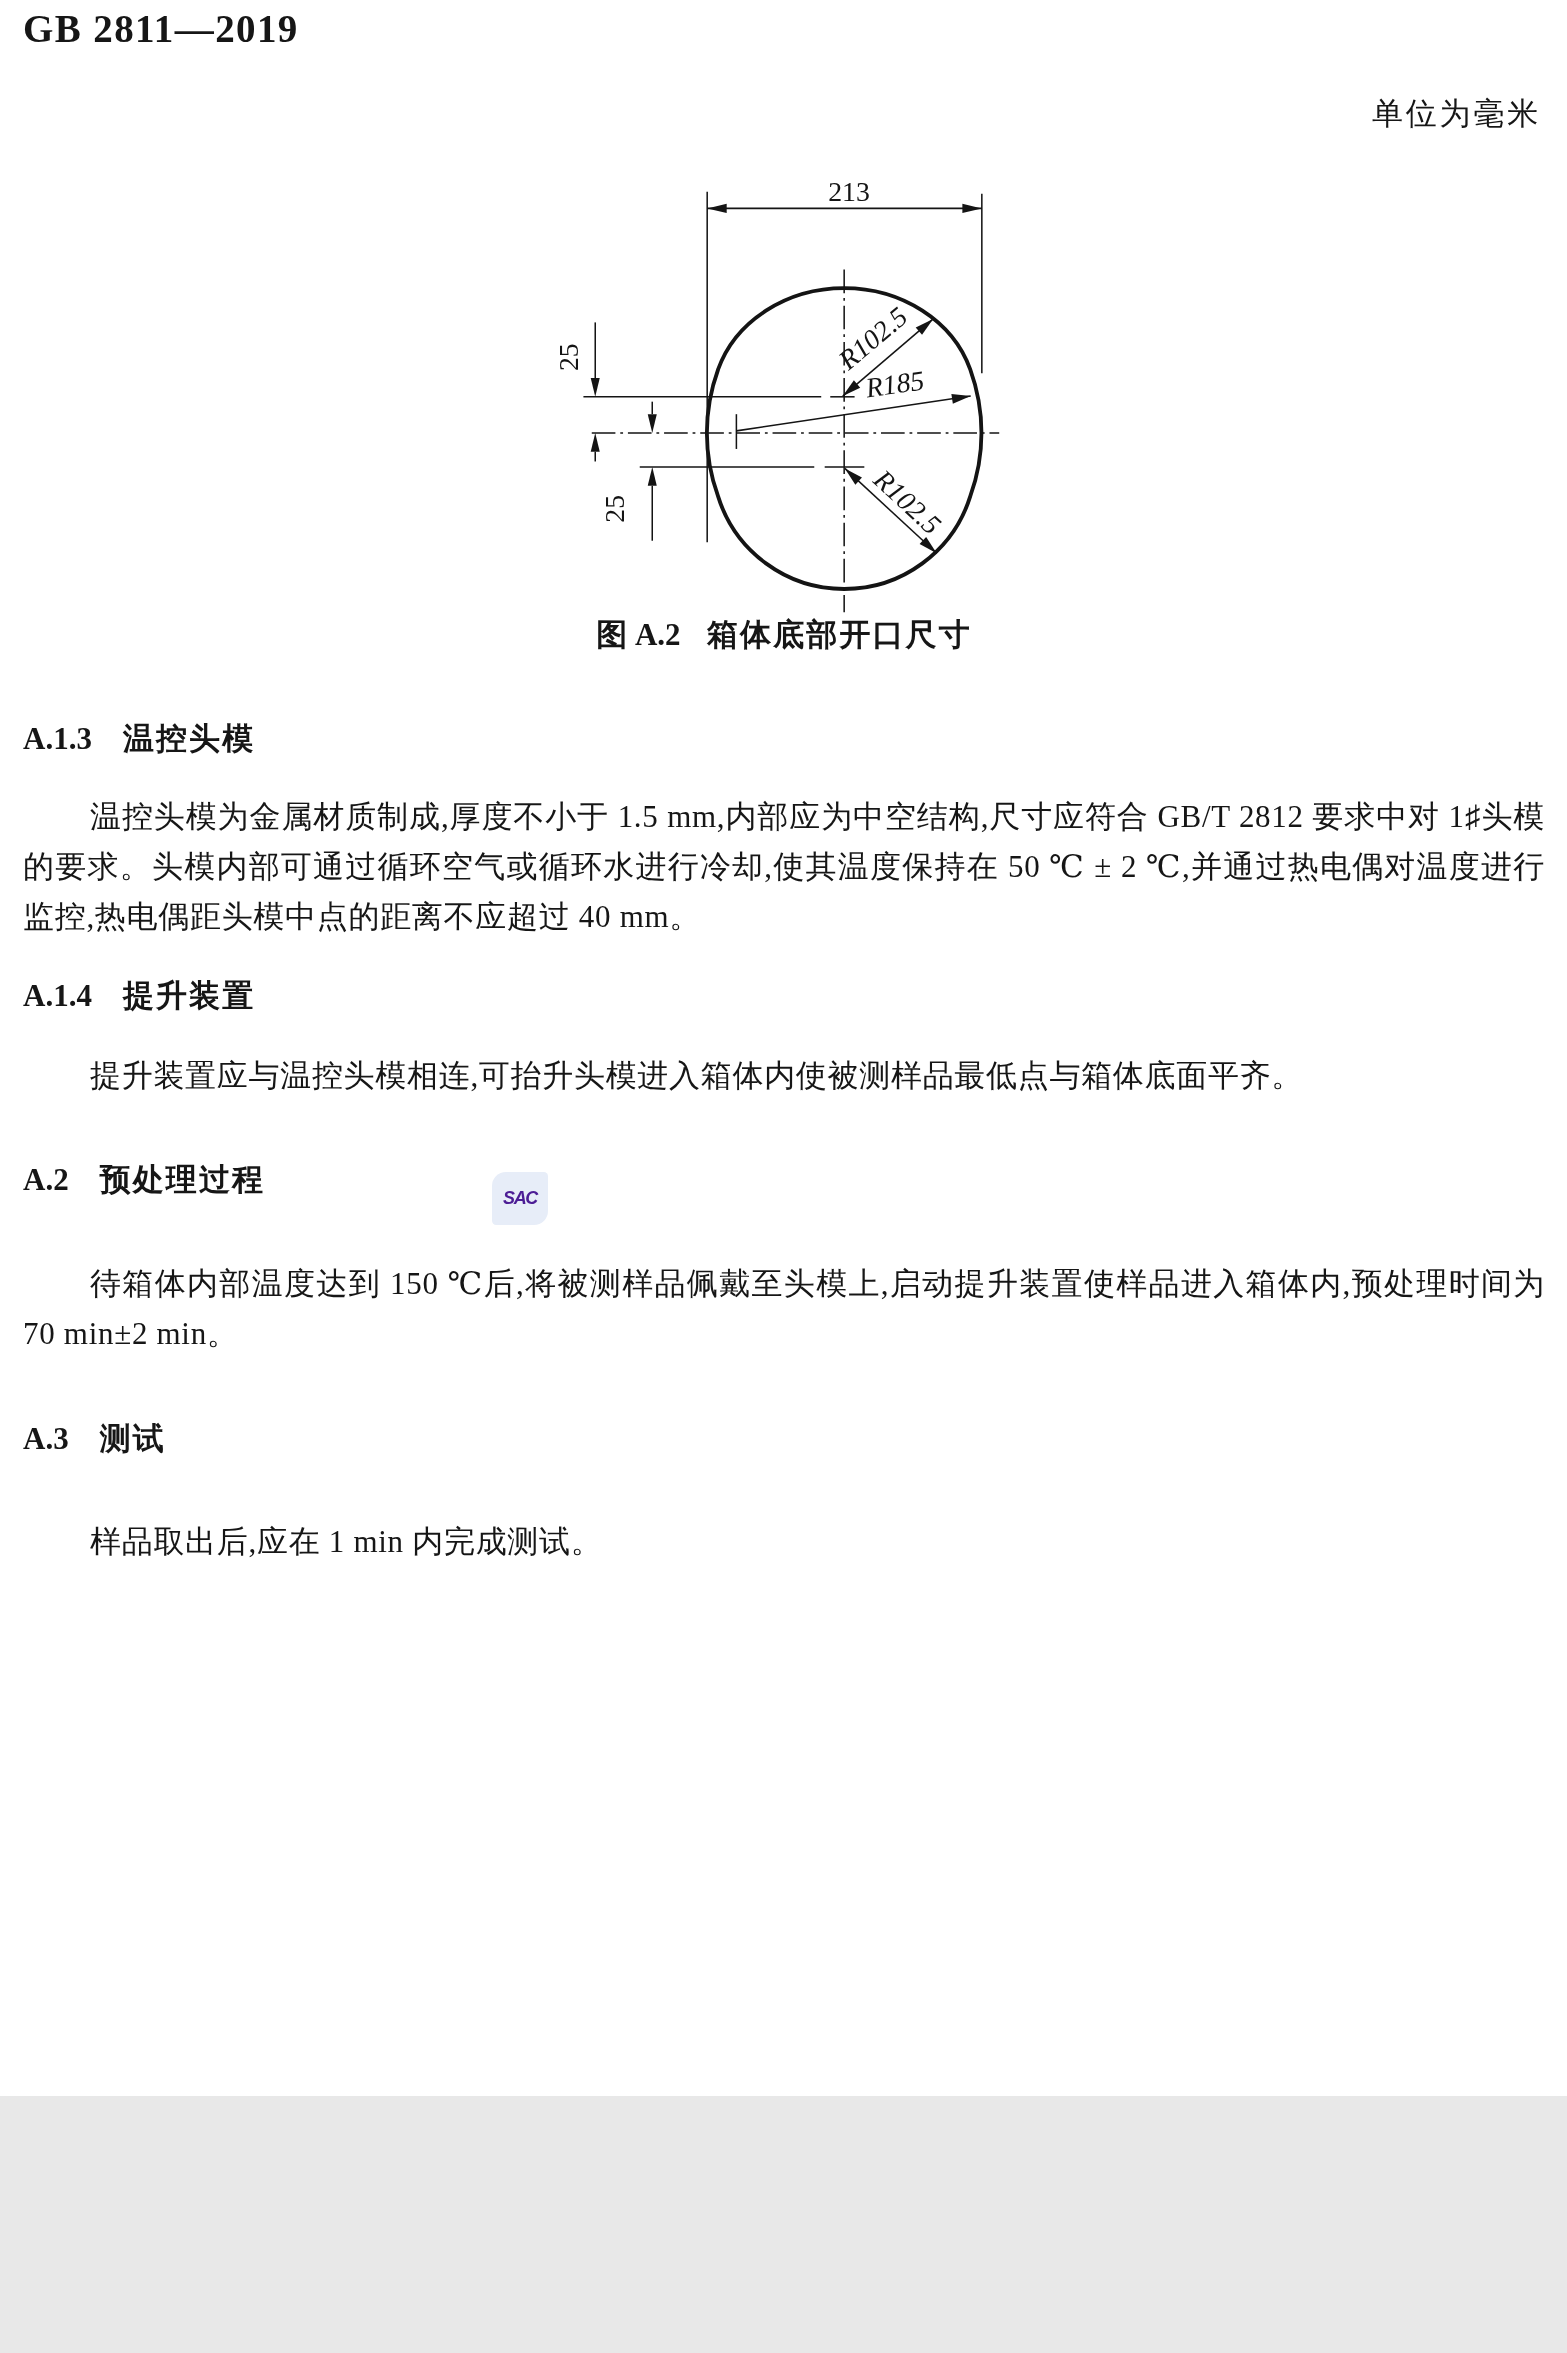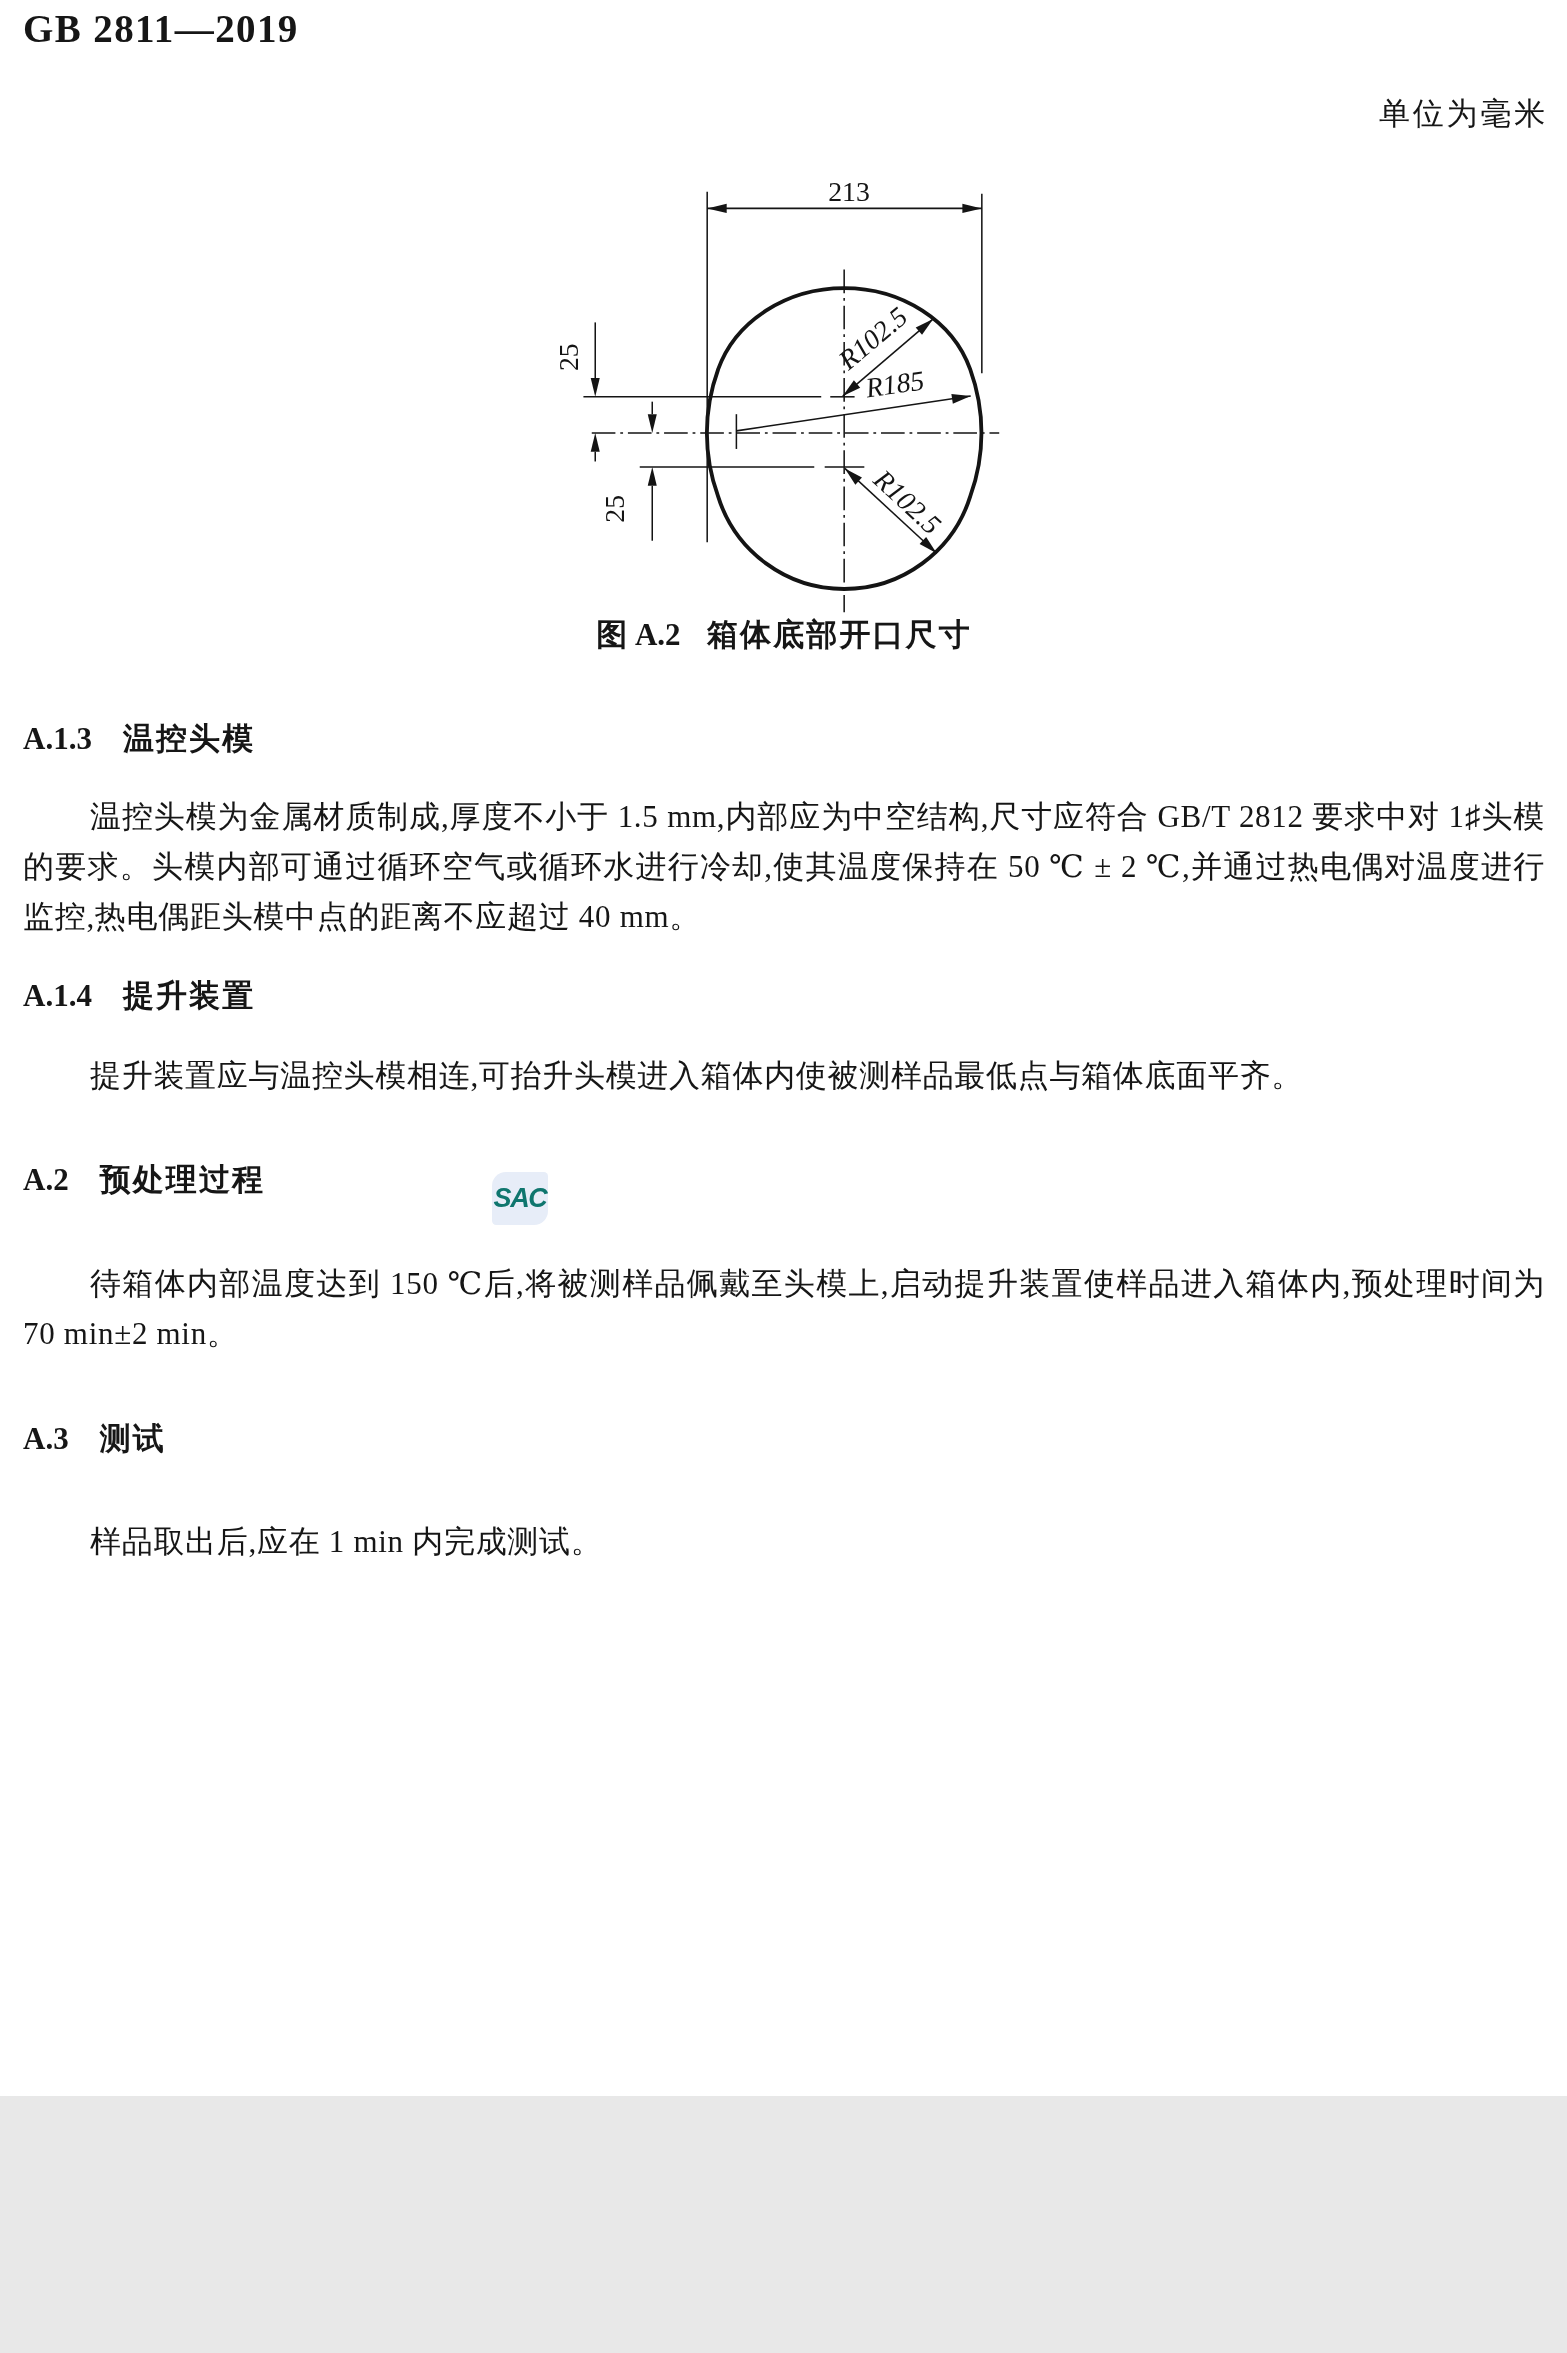--- a/index.html
+++ b/index.html
@@ -11,21 +11,21 @@
     font-family:"Liberation Serif","DejaVu Serif",serif;
     color:#161616;
     overflow:hidden;
   }
   .doc-header{
     position:absolute;left:23px;top:5.6px;
     font-size:39px;font-weight:bold;letter-spacing:1.4px;
     font-family:"Liberation Serif","DejaVu Serif",serif;
   }
   .unit-note{
-    position:absolute;right:20px;top:93px;
+    position:absolute;right:27px;top:93px;
     font-size:31px;letter-spacing:2.8px;
   }
   .figure-wrap{position:absolute;left:550px;top:136px;width:459px;height:445px;margin-top:39px;}
   .figure-caption{
     position:absolute;left:0;top:614px;width:1568px;
     text-align:center;font-weight:bold;font-size:31px;
   }
   .figure-caption .cap-label{font-family:"Liberation Serif",serif;margin-right:26.4px;}
   .figure-caption .cap-title{font-family:"Liberation Sans","DejaVu Sans",sans-serif;letter-spacing:2.1px;}
   .sec-heading{
@@ -41,22 +41,22 @@
     letter-spacing:0.7px;
   }
   .watermark{
     position:absolute;left:492px;top:1172px;width:56px;height:53px;
     background:#e7edf8;border-radius:14px 4.2px 14px 4.2px;
     display:flex;align-items:center;justify-content:center;
     z-index:0;
   }
   .watermark span{
     font-family:"Liberation Sans","DejaVu Sans",sans-serif;
-    font-style:italic;font-weight:bold;font-size:27px;letter-spacing:-1.4px;
-    color:#0f766e;
+    font-style:italic;font-weight:bold;font-size:18px;letter-spacing:-1.4px;
+    color:#4c1d95;
   }
   .page-number{
     position:absolute;left:66px;top:2311px;font-size:32px;
   }
   
   .thick{stroke:#141414;stroke-width:5.5;fill:none;}
   .thin{stroke:#141414;stroke-width:2.2;fill:none;}
   .cline{stroke:#141414;stroke-width:2.2;fill:none;stroke-dasharray:34 7 4 7;}
   .ah{fill:#141414;stroke:none;}
   .dimtext{font-family:"Liberation Serif","DejaVu Serif",serif;font-size:40px;fill:#141414;}

